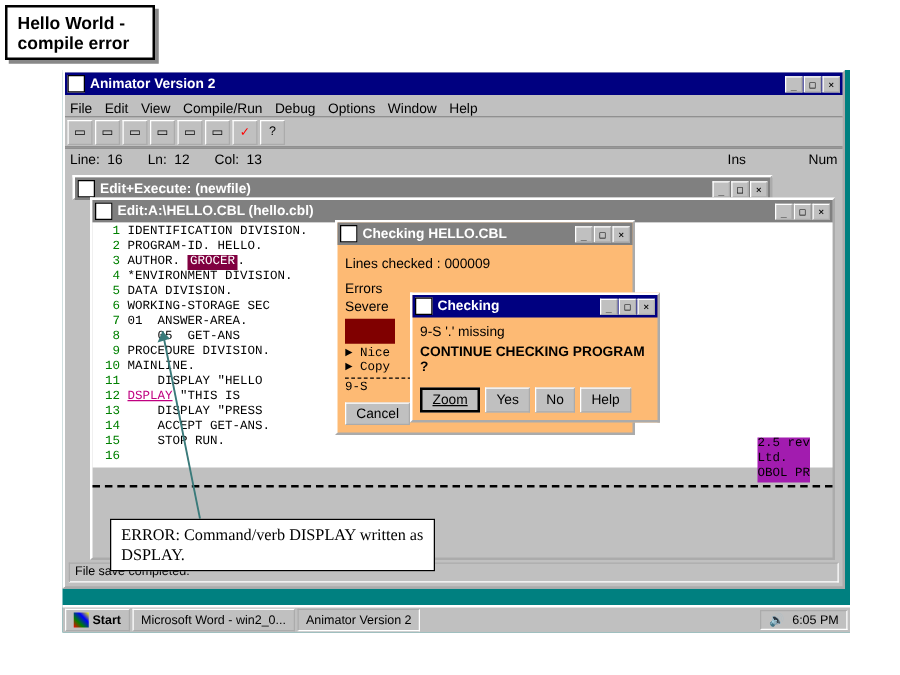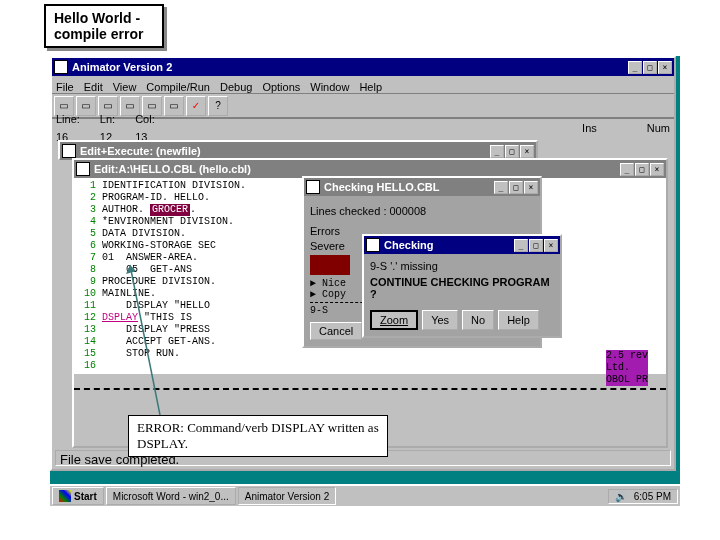--- a/index.html
+++ b/index.html
@@ -1,49 +1,49 @@
 <!DOCTYPE html>
 <html><head>
 <meta charset="utf-8">
 <style>
 * { box-sizing: border-box; margin: 0; padding: 0; }
 body { font-family: Arial, sans-serif; font-size: 11px; width: 720px; height: 540px; background: #fff; position: relative; overflow: hidden; }
-.annotation-box { position: absolute; background: #fff; border: 2px solid #000; box-shadow: 3px 3px 0 #888; padding: 4px 8px; font-weight: bold; font-size: 14px; z-index: 100; margin-left: 40px; }
+.annotation-box { position: absolute; background: #fff; border: 2px solid #000; box-shadow: 3px 3px 0 #888; padding: 4px 8px; font-weight: bold; font-size: 14px; z-index: 100; }
 .annotation-box.top { top: 4px; left: 4px; width: 120px; }
 .annotation-box.bottom { top: 415px; left: 88px; width: 260px; font-weight: normal; font-family: 'Times New Roman', serif; font-size: 13px; border: 1px solid #000; box-shadow: none; }
 .desktop { position: absolute; top: 56px; left: 50px; width: 630px; height: 450px; background: #008080; }
 .app-window { position: absolute; background: #c0c0c0; border: 2px outset #fff; }
 .titlebar { background: linear-gradient(to right, #000080, #000080); color: #fff; height: 18px; display: flex; align-items: center; padding: 0 2px; font-size: 11px; }
 .titlebar.inactive { background: #808080; }
 .titlebar-icon { width: 14px; height: 14px; background: #fff; margin-right: 4px; border: 1px solid #000; display: inline-block; }
 .titlebar-text { flex: 1; font-weight: bold; }
 .win-btns { display: flex; gap: 1px; }
 .win-btn { width: 14px; height: 13px; background: #c0c0c0; border: 1px outset #fff; font-size: 8px; display: flex; align-items: center; justify-content: center; cursor: pointer; color: #000; font-family: monospace; }
 .menubar { background: #c0c0c0; height: 18px; display: flex; align-items: flex-end; padding: 0 4px; gap: 10px; font-size: 11px; border-bottom: 1px solid #808080; }
 .menubar span { cursor: pointer; }
 .toolbar { background: #c0c0c0; height: 24px; display: flex; align-items: center; padding: 2px; gap: 2px; border-bottom: 1px solid #808080; }
 .tool-btn { width: 20px; height: 20px; background: #c0c0c0; border: 1px outset #fff; display: flex; align-items: center; justify-content: center; cursor: pointer; font-size: 10px; }
 .statusbar { background: #c0c0c0; height: 18px; display: flex; align-items: center; padding: 0 4px; font-size: 11px; gap: 20px; border-top: 1px solid #808080; }
-.status-cell { display: inline-flex; gap: 6px; flex-direction: column; }
+.status-cell { display: inline-flex; gap: 6px; }
 .code-area { background: #fff; font-family: 'Courier New', monospace; font-size: 10px; padding: 2px; line-height: 12px; }
 .code-line { display: flex; white-space: pre; }
 .line-num { color: #008000; width: 20px; text-align: right; margin-right: 6px; }
 .highlight-grocer { background: #800040; color: #fff; padding: 0 2px; }
 .highlight-dsplay { background: #fff; color: #c00080; text-decoration: underline; }
 .dashed-sep { border-top: 2px dashed #000; width: 100%; }
-.dialog { position: absolute; background: #a3a3a3; border: 2px outset #fff; margin-left: 34px; }
+.dialog { position: absolute; background: #fdba74; border: 2px outset #fff; }
 .dialog-body { padding: 6px; font-size: 11px; }
 .dialog-field { margin: 3px 0; }
 .btn { background: #c0c0c0; border: 1px outset #fff; padding: 2px 8px; font-size: 11px; cursor: pointer; }
 .error-block { width: 40px; height: 20px; background: #800000; display: inline-block; vertical-align: top; }
 .taskbar { position: absolute; bottom: 0; left: 0; right: 0; height: 22px; background: #c0c0c0; border-top: 2px outset #fff; display: flex; align-items: center; padding: 0 2px; gap: 2px; }
 .task-btn { background: #c0c0c0; border: 1px outset #fff; padding: 1px 6px; font-size: 10px; display: flex; align-items: center; gap: 3px; cursor: pointer; height: 18px; }
 .task-btn.active { border: 1px inset #fff; }
 .tray { margin-left: auto; border: 1px inset #fff; padding: 1px 6px; font-size: 10px; display: flex; gap: 6px; align-items: center; }
-.status-line { background: #c0c0c0; height: 16px; border: 1px inset #fff; padding: 1px 4px; font-size: 13px; margin: 1px; }
+.status-line { background: #c0c0c0; height: 16px; border: 1px inset #fff; padding: 1px 4px; font-size: 10px; margin: 1px; }
 .win-icon { width: 12px; height: 12px; display: inline-block; }
 </style>
 </head>
 <body>
 
 <div class="annotation-box top">Hello World - compile error</div>
 
 <div class="desktop">
 
   <div class="app-window" style="top:0;left:0;width:626px;height:415px;">
@@ -86,21 +86,21 @@
           <span>12</span>
         </span>
       <span class="status-cell">
           <span>Col:</span> 
           <span>13</span>
         </span>
       <span style="margin-left:auto;">Ins</span>
       <span style="margin-left:30px;">Num</span>
     </div>
 
-    <div class="app-window" style="top:82px;left:6px;width:480px;height:20px;">
+    <div class="app-window" style="top:82px;left:6px;width:560px;height:20px;">
       <div class="titlebar inactive">
         <span class="titlebar-icon"></span>
         <span class="titlebar-text">Edit+Execute: (newfile)</span>
         <div class="win-btns">
           <div class="win-btn">_</div>
           <div class="win-btn">□</div>
           <div class="win-btn">×</div>
         </div>
       </div>
     </div>
@@ -148,21 +148,21 @@
     <div class="titlebar inactive">
       <span class="titlebar-icon"></span>
       <span class="titlebar-text">Checking HELLO.CBL</span>
       <div class="win-btns">
         <div class="win-btn">_</div>
         <div class="win-btn">□</div>
         <div class="win-btn">×</div>
       </div>
     </div>
     <div class="dialog-body">
-      <div class="dialog-field"><span>Lines checked</span>&nbsp;<span>: 000008</span></div>
+      <div class="dialog-field"><span>Lines checked</span>&nbsp;<span>: 000009</span></div>
       <div class="dialog-field" style="margin-top:8px;"><span>Errors</span></div>
       <div class="dialog-field"><span>Severe</span></div>
       <div class="dialog-field"><span class="error-block"></span></div>
       <div class="dialog-field" style="font-family:'Courier New',monospace;font-size:10px;">
         <div>► Nice</div>
         <div>► Copy</div>
         <div style="border-top:1px dashed #000;margin:2px 0;"></div>
         <div>9-S</div>
       </div>
       <div style="margin-top:6px;"><button class="btn">Cancel</button></div>

